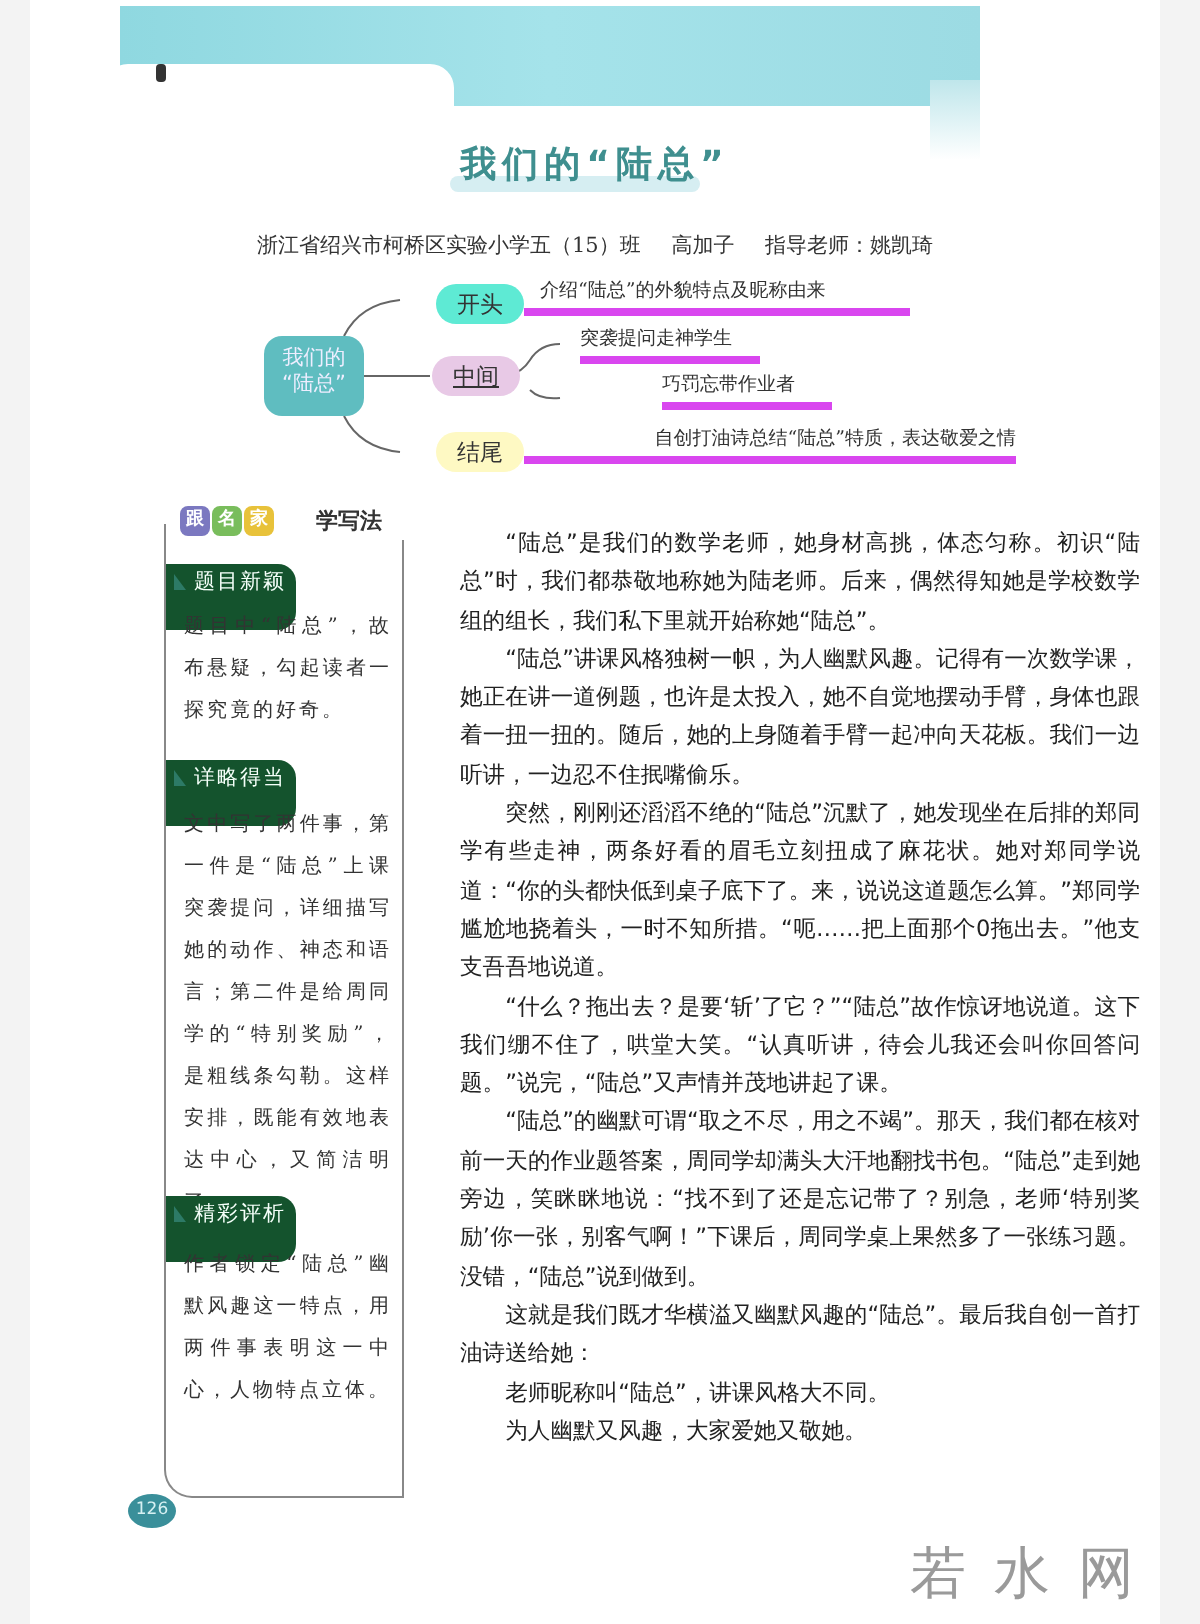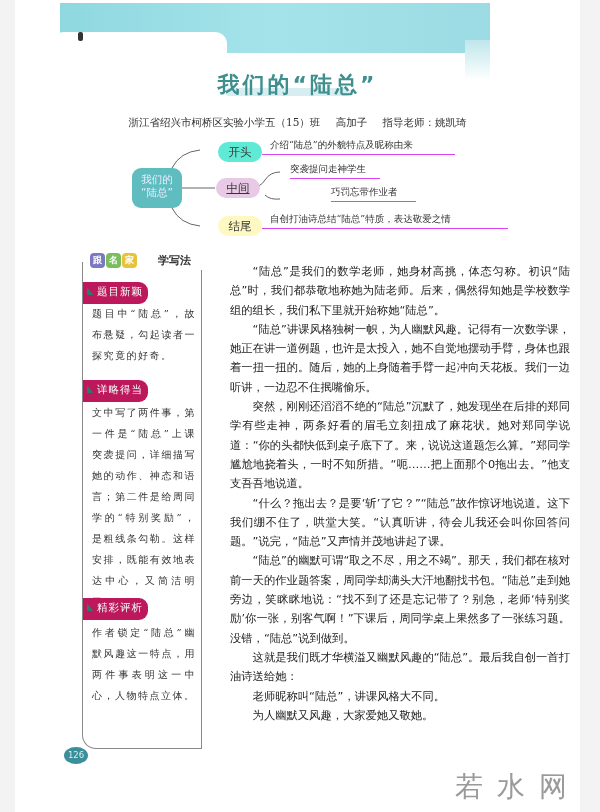--- a/index.html
+++ b/index.html
@@ -18,62 +18,62 @@
     position:absolute; left:37px; top:32px; width:175px; height:28px; background:#fff;
     border-radius:12px 12px 0 0;
   }
   .top-tab-mark { position:absolute; left:63px; top:32px; width:5px; height:9px; background:#333; border-radius:2px; }
   .top-band-right-fade {
     position:absolute; left:450px; top:40px; width:25px; height:40px;
     background:linear-gradient(180deg,#bfe6eb,#ffffff);
   }
   .title {
     position:absolute; left:0; width:565px; top:70px; text-align:center;
-    font-family:"DejaVu Sans", sans-serif; font-weight:bold; font-size:22px; color:#3f8f8f; letter-spacing:3px;
+    font-family:"DejaVu Sans", sans-serif; font-weight:bold; font-size:18px; color:#3f8f8f; letter-spacing:3px;
   }
   .title-underline {
     position:absolute; left:210px; top:88px; width:125px; height:8px; background:#d6eef2; border-radius:4px;
   }
   .byline {
     position:absolute; left:0; width:565px; top:116px; text-align:center; font-size:10.5px; color:#333;
   }
   .byline span { margin:0 6px; }
 
   
   .mm-center {
     position:absolute; left:132px; top:168px; width:50px; height:40px; background:#5fbdc0;
     border-radius:9px; color:#eef; font-family:"DejaVu Sans",sans-serif; font-size:10.5px;
     text-align:center; line-height:13px; padding-top:5px; box-sizing:border-box;
   }
   .mm-node {
     position:absolute; width:44px; height:20px; border-radius:10px; text-align:center;
     font-family:"DejaVu Sans",sans-serif; font-size:11.5px; line-height:20px; color:#333;
   }
   .mm-leaf {
-    position:absolute; font-size:9.5px; color:#333; border-bottom:1px solid #d946ef; padding:0 0 2px 8px;
+    position:absolute; font-size:9.5px; color:#333; border-bottom:4px solid #d946ef; padding:0 0 2px 8px;
     white-space:nowrap;
   }
   svg.mm-lines { position:absolute; left:0; top:0; }
 
   
   .panel {
     position:absolute; left:82px; top:262px; width:118px; height:486px;
     border:1px solid #888; border-top:none; border-radius:0 0 0 14px;
   }
   .panel-header {
     position:absolute; left:90px; top:250px; width:120px; height:20px; background:#fff;
     font-family:"DejaVu Sans",sans-serif; font-size:11px; font-weight:bold; color:#333;
     display:flex; align-items:center; gap:1px;
   }
   .panel-header .badge {
     width:15px; height:15px; border-radius:4px; color:#fff; font-size:9px; text-align:center; line-height:15px;
   }
   .panel-header .label { margin-left:20px; }
   .sec-head {
-    position:absolute; left:83px; width:65px; height:22px; background:#be185d; border-radius:0 9px 9px 0;
+    position:absolute; left:83px; width:65px; height:33px; background:#14532d; border-radius:0 9px 9px 0;
     color:#f4fff9; font-family:"DejaVu Sans",sans-serif; font-size:10.5px; line-height:18px; padding-left:14px;
     box-sizing:border-box; letter-spacing:1px;
   }
   .sec-head::before {
     content:""; position:absolute; left:4px; top:5px; width:6px; height:8px; background:#2d7a66;
     clip-path:polygon(0 0,100% 100%,0 100%);
   }
   .sec-body {
     position:absolute; left:92px; width:104px; font-size:10px; line-height:21px; color:#333; letter-spacing:1.5px;
     text-align:justify;
@@ -127,21 +127,21 @@
   <div>“陆总”</div>
 </div>
 
 <div class="mm-node" style="left:218px;top:142px;background:#5eead4;">开头</div>
 <div class="mm-node" style="left:216px;top:178px;background:#e8c9e6;text-decoration:underline;">中间</div>
 <div class="mm-node" style="left:218px;top:216px;background:#fef9c3;">结尾</div>
 
 <div class="mm-leaf" style="left:262px;top:139px;width:185px;">介绍“陆总”的外貌特点及昵称由来</div>
 <div class="mm-leaf" style="left:290px;top:163px;width:90px;padding-left:0;">突袭提问走神学生</div>
 <div class="mm-leaf" style="left:290px;top:186px;width:85px;padding-left:0;margin-left:41px;">巧罚忘带作业者</div>
-<div class="mm-leaf" style="left:262px;top:213px;width:238px;">自创打油诗总结“陆总”特质，表达敬爱之情</div>
+<div class="mm-leaf" style="left:262px;top:213px;width:238px;text-align:right;">自创打油诗总结“陆总”特质，表达敬爱之情</div>
 
 <div class="panel"></div>
 <div class="panel-header">
   <span class="badge" style="background:#7b78c0;">跟</span>
   <span class="badge" style="background:#79bd5c;">名</span>
   <span class="badge" style="background:#e8c23a;">家</span>
   <span class="label">学写法</span>
 </div>
 
 <div class="sec-head" style="top:282px;">题目新颖</div>

